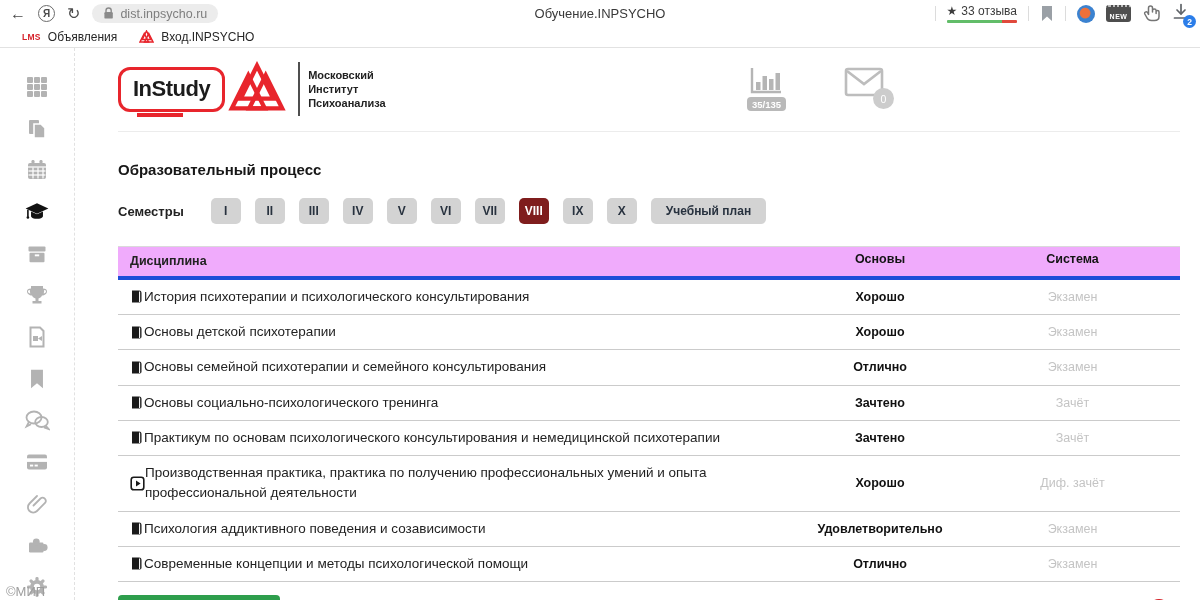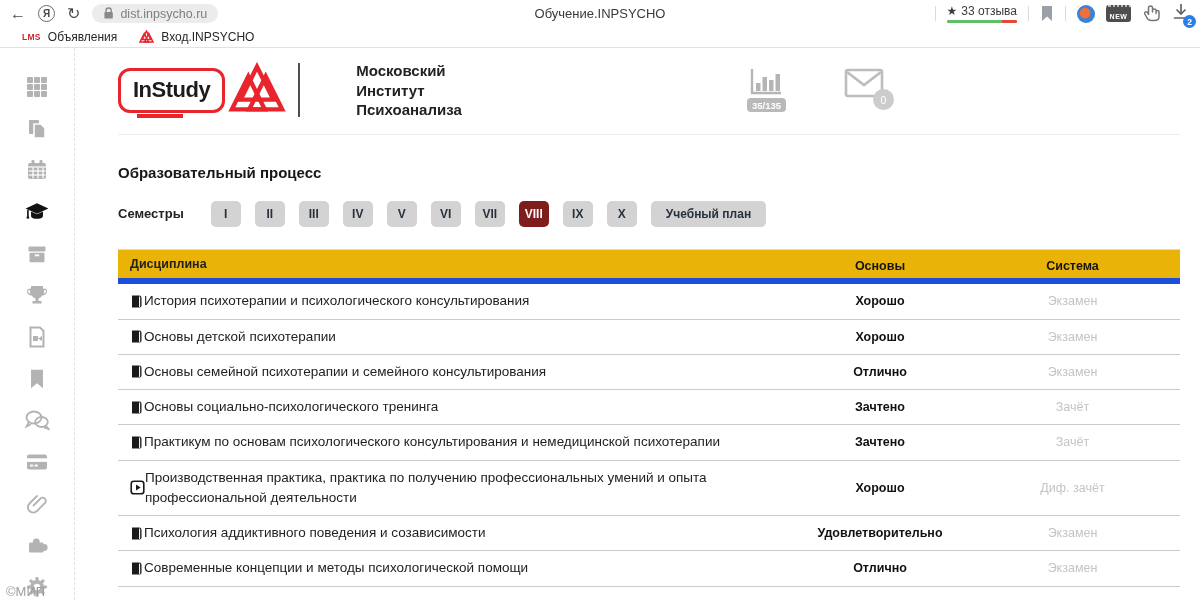--- a/index.html
+++ b/index.html
@@ -47,41 +47,41 @@
 
   .main { flex:1; padding:0 20px 0 43px; min-width:0; }
 
   
   .page-header { display:flex; align-items:center; border-bottom:1px solid #ececec; padding:13px 0 14px; }
   .logos { display:flex; align-items:center; gap:3px; }
   .instudy { border:3px solid #e8252c; border-radius:12px; padding:6px 12px 7px; font-size:22px; font-weight:bold;
     color:#1c1c1c; position:relative; letter-spacing:-.5px; }
   .instudy::after { content:""; position:absolute; left:16px; bottom:-8px; width:46px; height:4px; background:#e8252c; }
   .logo-divider { width:2px; height:54px; background:#4f4f4f; margin:0 5px 0 9px; }
-  .institute { font-size:15px; font-weight:bold; color:#222; line-height:1.3;margin-left:48px; }
+  .institute { font-size:11px; font-weight:bold; color:#222; line-height:1.3; }
   .header-icons { display:flex; gap:58px; margin-left:auto; margin-right:296px; align-items:flex-start; }
   .stat-block { display:flex; flex-direction:column; align-items:center; cursor:pointer; }
   .stat-badge { background:#b9b9b9; color:#fff; font-size:9.5px; font-weight:bold; border-radius:4px;
     padding:1.5px 5px; margin-top:2px; }
   .mail-block { position:relative; cursor:pointer; }
   .mail-badge { position:absolute; right:-10px; bottom:-8px; width:21px; height:21px; border-radius:50%;
     background:#ccc; color:#fff; font-size:10.5px; display:flex; align-items:center; justify-content:center; }
 
   .page-title { font-size:15px; font-weight:bold; color:#171717; margin-top:29px; }
 
   .semesters { display:flex; align-items:center; gap:14px; margin-top:20px; }
   .sem-label { font-size:13px; font-weight:bold; color:#222; margin-right:13px; }
   .sem-btn { background:#d3d3d3; border-radius:5px; font-weight:bold; font-size:12px; color:#28323f;
     padding:6px 0; min-width:30px; text-align:center; cursor:pointer; border:none; font-family:inherit; }
   .sem-btn.active { background:#7f1d1d; color:#fff; }
   .plan-btn { min-width:auto; padding:6px 15px; }
 
   
   .grades-table { margin-top:22px; border-top:1px solid #dadada; }
-  .t-head { display:flex; align-items:flex-end; background:#eab308; border-bottom:6px solid #1d4ed8;
+  .t-head { display:flex; align-items:flex-start; background:#f0abfc; border-bottom:4px solid #1d4ed8;
     font-weight:bold; font-size:12.5px; color:#141414; padding:5px 0; }
   .t-row { display:flex; align-items:center; border-bottom:1px solid #cbcbcb; padding:7px 0; }
   .c-name { flex:1; padding-left:12px; display:flex; align-items:center; font-size:13.5px; color:#222;
     line-height:1.5; padding-right:10px; }
   .c-grade { width:170px; text-align:center; font-weight:bold; font-size:12.5px; color:#111; flex-shrink:0; }
   .c-system { width:215px; text-align:center; font-size:12.5px; color:#c4c4c4; flex-shrink:0; }
   .t-head .c-name { font-size:12.5px; font-weight:bold; gap:0; }
   .t-head .c-grade, .t-head .c-system { color:#141414; }
   .row-ico { flex-shrink:0; display:flex; }
 

